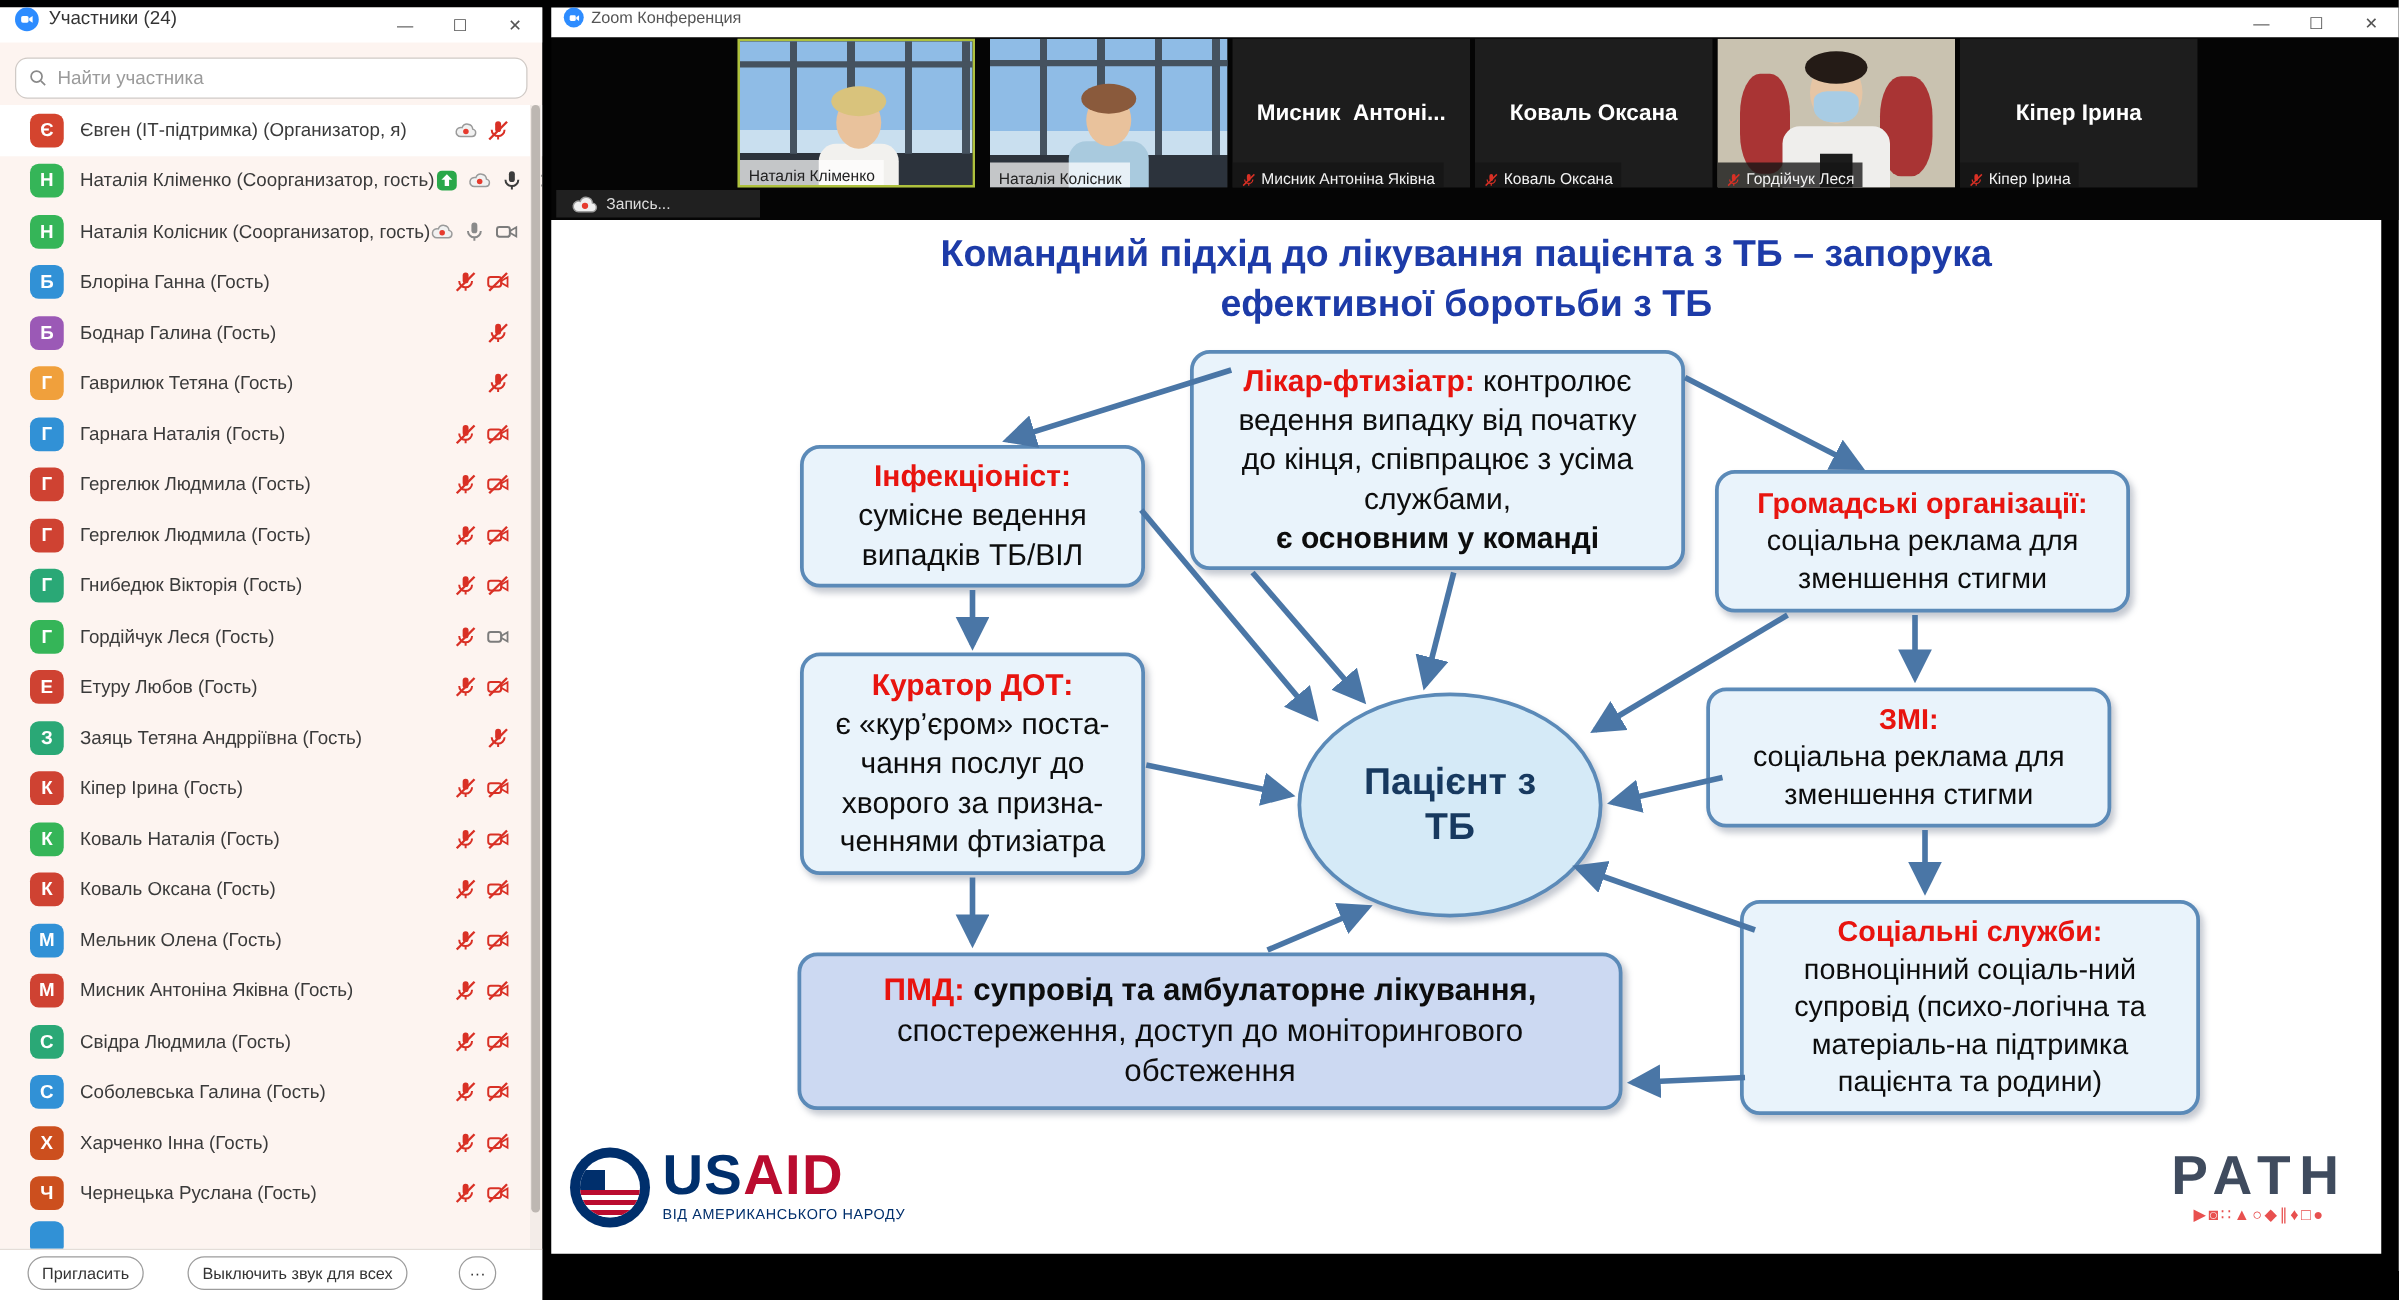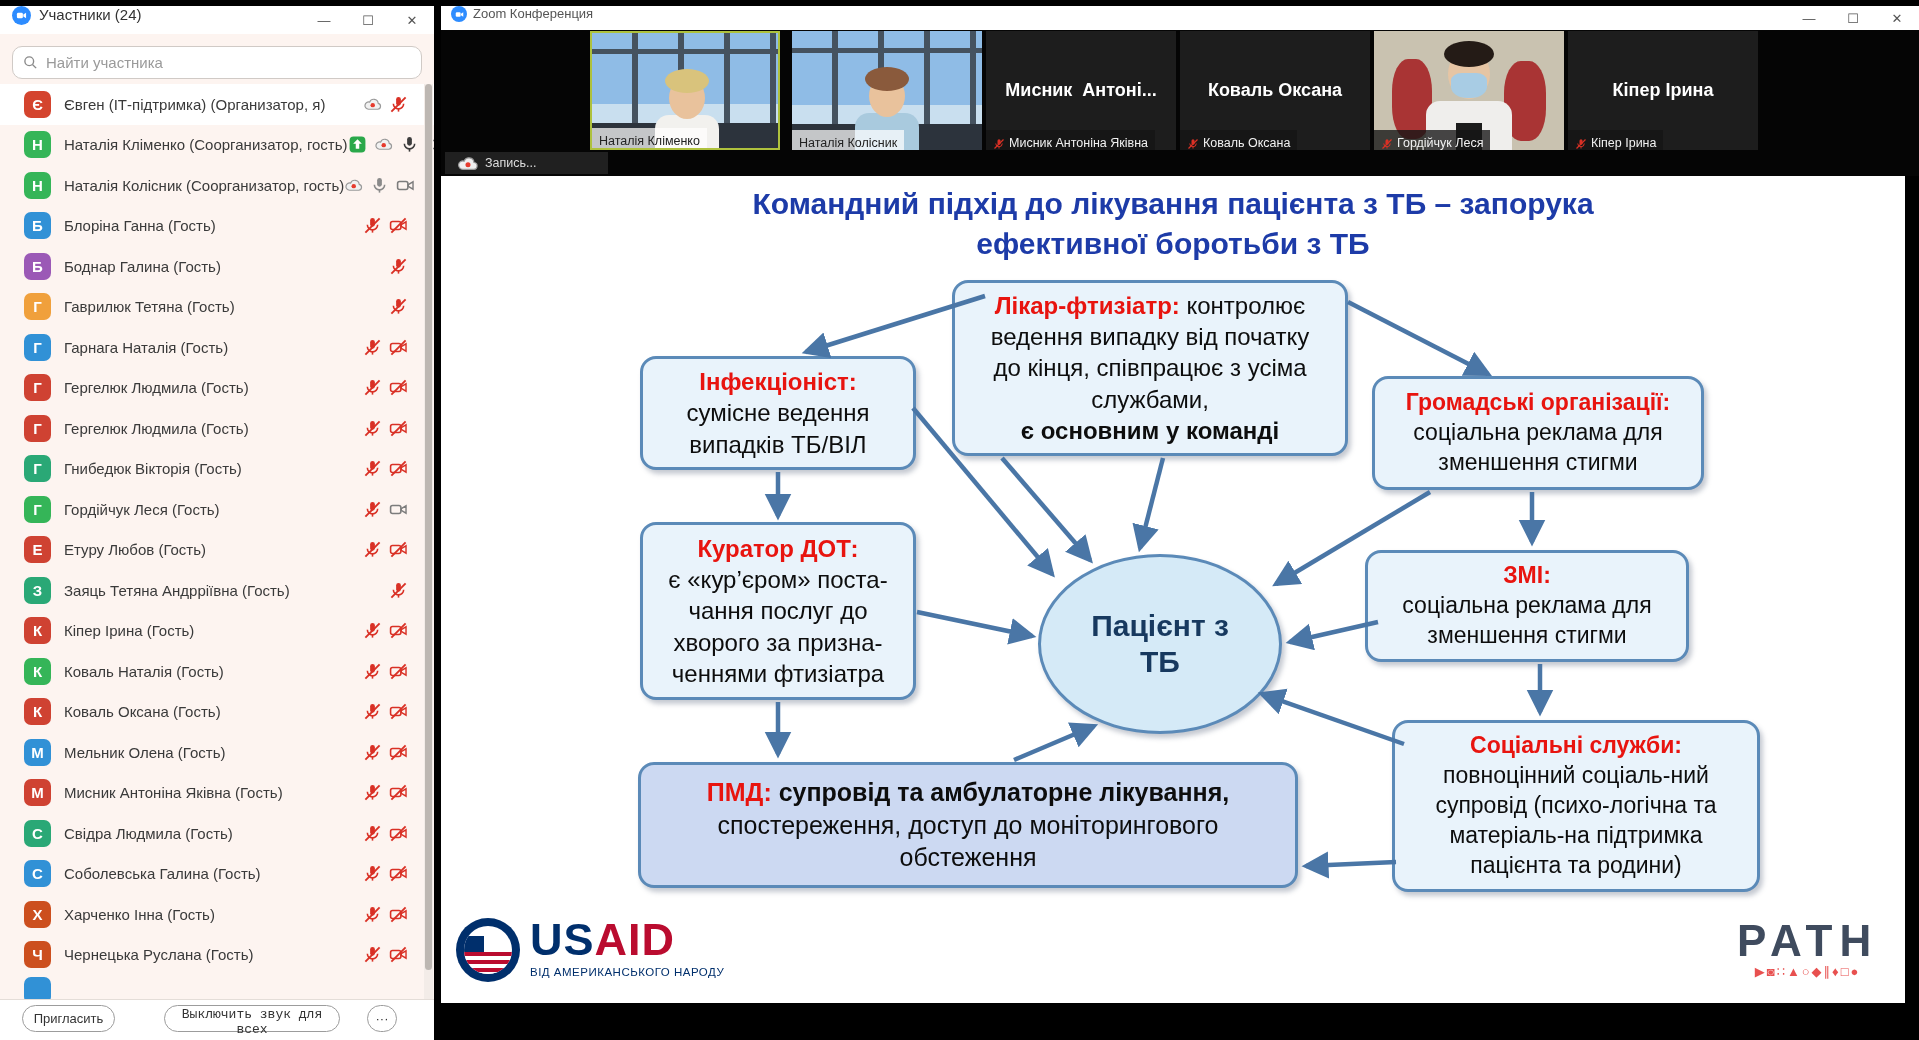--- a/index.html
+++ b/index.html
@@ -459,21 +459,21 @@
       </div>
       <div class="prow" style="align-items: flex-start; padding-top: 2px;">
         <span class="avatar" style="background:#3191d6"></span>
       </div>
     </div>
   <div class="scroll-track">
       <div class="scroll-thumb"></div>
     </div>
   <div class="pfooter">
     <button class="fbtn" style="left:22px;width:93px;">Пригласить</button>
-    <button class="fbtn" style="left:164px;width:176px;font-family:Liberation Mono, monospace;">Выключить звук для всех</button>
+    <button class="fbtn" style="left:150px;width:176px;">Выключить звук для всех</button>
     <button class="fbtn" style="left:367px;width:30px;">···</button>
   </div>
 </div>
 <div style="position:absolute;left:434px;top:0;width:7px;height:1040px;background:#000;"></div>
 
 <div class="zwin-titlebar">
   <span class="zlogo" style="width:16px;height:16px;margin-left:10px;">
     <svg width="9" height="9" viewBox="0 0 24 24">
         <rect x="2" y="6" width="13" height="12" rx="3" fill="#fff"></rect>
         <path d="M16 10l6-4v12l-6-4z" fill="#fff"></path>

